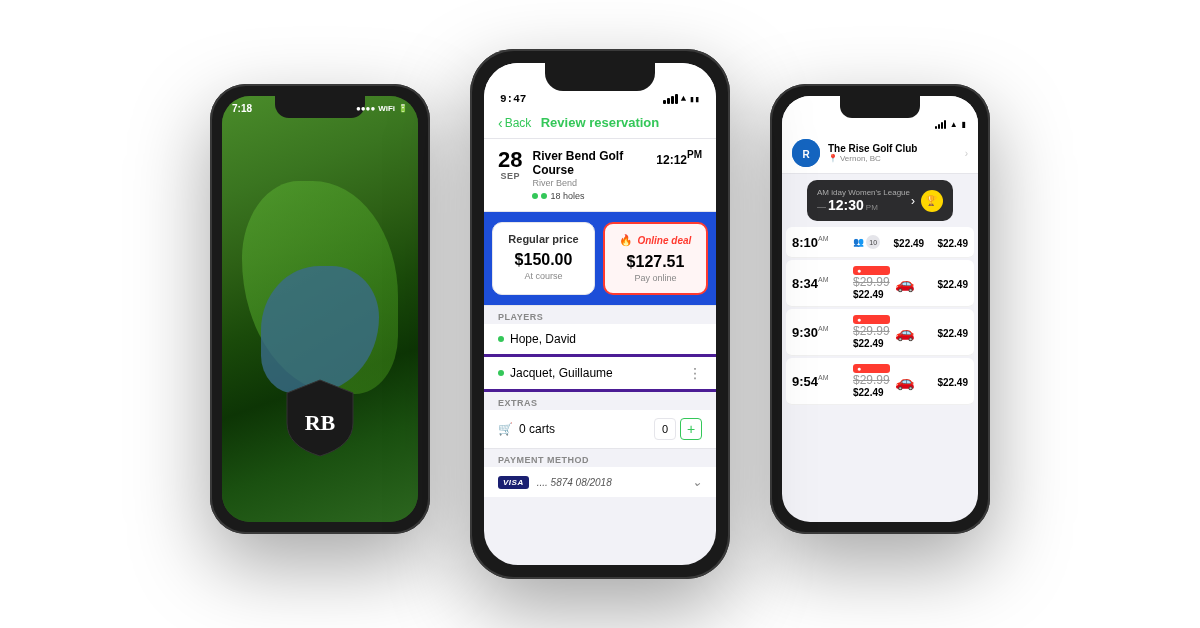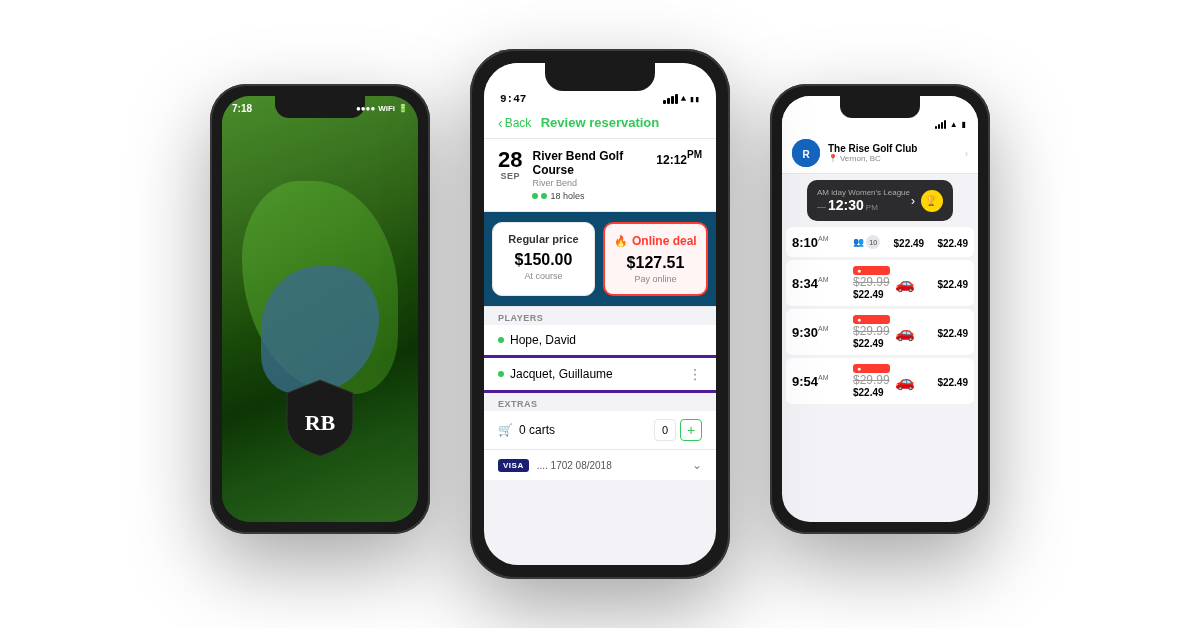--- a/index.html
+++ b/index.html
@@ -204,21 +204,21 @@
     .date-month { font-size: 9px; font-weight: 600; color: #666; letter-spacing: 0.5px; }
     .course-info { flex: 1; }
     .course-name { font-size: 12px; font-weight: 700; color: #000; }
     .course-sub { font-size: 9px; color: #888; margin-top: 1px; }
     .holes-row { display: flex; align-items: center; gap: 3px; margin-top: 3px; font-size: 9px; color: #444; }
     .green-dot { width: 6px; height: 6px; border-radius: 50%; background: #34c759; display: inline-block; }
     .tee-time { font-size: 12px; font-weight: 700; color: #000; }
     .tee-time-am { font-size: 10px; font-weight: 600; color: #000; vertical-align: super; }
 
     .pricing-section {
-      background: #0c4a6e;
+      background: #1d4ed8;
       padding: 10px 8px;
       border-bottom: 1px solid #e5e5ea;
     }
     .price-options {
       display: flex;
       gap: 8px;
     }
     .price-card {
       flex: 1;
       border: 1px solid #e5e5ea;
@@ -238,21 +238,21 @@
       color: #333;
       margin-bottom: 6px;
     }
     .price-card.active .price-card-header {
       display: flex;
       align-items: center;
       justify-content: center;
       gap: 4px;
     }
     .fire-icon { color: #ff3b30; font-size: 11px; }
-    .online-deal-label { color: #ff3b30; font-weight: 700; font-size: 12px; }
+    .online-deal-label { color: #ff3b30; font-weight: 700; font-size: 10px; font-style: italic; }
     .price-amount { font-size: 16px; font-weight: 700; color: #000; }
     .price-sub { font-size: 9px; color: #888; margin-top: 2px; }
     .price-card.active .price-amount { color: #000; }
 
     .section-label {
       padding: 6px 14px 2px;
       font-size: 9px;
       font-weight: 600;
       color: #888;
       letter-spacing: 0.5px;
@@ -296,20 +296,21 @@
       display: flex; align-items: center; justify-content: center;
       font-size: 11px;
     }
 
     .payment-section {
       background: white;
       padding: 8px 14px;
       display: flex;
       align-items: center;
       justify-content: space-between;
+      font-style: italic;
     }
     .payment-left { display: flex; align-items: center; gap: 8px; }
     .visa-badge {
       background: #1a1f71;
       color: white;
       font-size: 8px;
       font-weight: 800;
       padding: 2px 5px;
       border-radius: 3px;
       letter-spacing: 0.5px;
@@ -546,25 +547,26 @@
         <div class="extras-left">
           <span class="cart-icon">🛒</span>
           <span>0 carts</span>
         </div>
         <div class="qty-controls">
           <div class="qty-value">0</div>
           <div class="qty-btn">+</div>
         </div>
       </div>
 
+      <div class="section-label">PAYMENT METHOD</div>
       <div class="payment-section">
         <div class="payment-left">
           <span class="visa-badge">VISA</span>
           <span class="payment-info">
-            <span>.... 1702</span>
+            <span>.... 5874</span>
             <span> <span>08/2018</span></span>
           </span>
         </div>
         <span class="chevron-down">⌄</span>
       </div>
     </div>
   </div>
 
   <div class="phone phone-right">
     <div class="screen">

